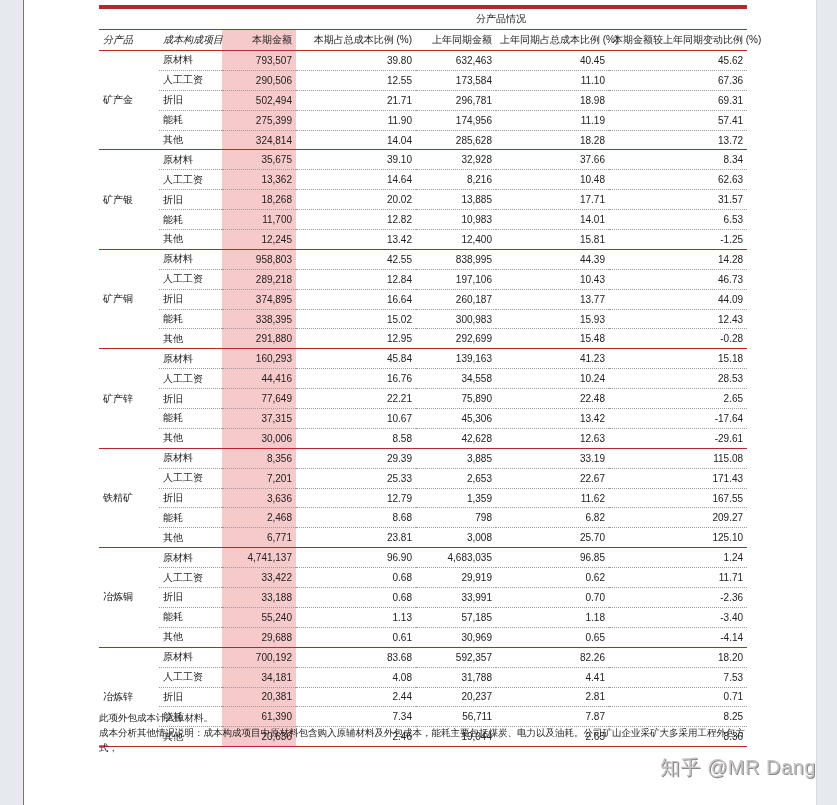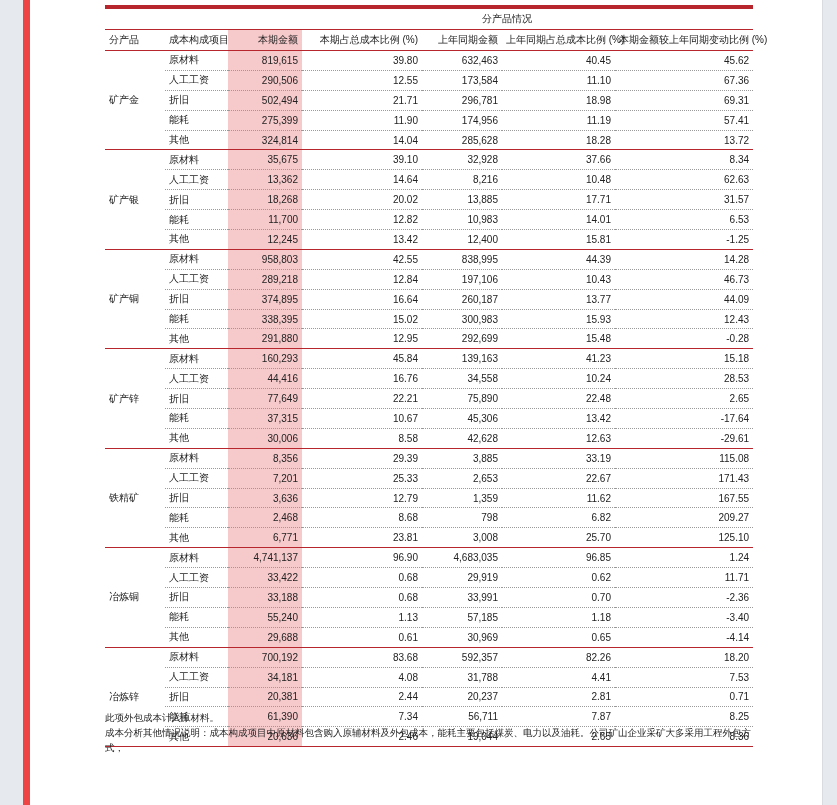--- a/index.html
+++ b/index.html
@@ -6,37 +6,37 @@
   body {
     width: 837px; height: 805px; overflow: hidden;
     background: #e6e9ee;
     font-family: "Liberation Sans", "DejaVu Sans", sans-serif;
     color: #222;
     position: relative;
   }
   .page {
     position: absolute; left: 23px; top: 0; width: 792px; height: 805px;
     background: #ffffff;
-    border-left: 7px solid #ef4444; border-right: 1px solid #d8dbe0;
+    border-left: 1px solid #ef4444; border-right: 1px solid #d8dbe0;
   }
   .table-wrap { position: absolute; left: 75px; top: 5px; width: 648px; }
   .top-bar { height: 4px; background: #b8262d; }
   table { width: 100%; border-collapse: collapse; table-layout: fixed; font-size: 10px; }
   col.c-prod { width: 60px; }
   col.c-item { width: 63px; }
   col.c-cur { width: 74px; }
   col.c-curpct { width: 120px; }
   col.c-prev { width: 80px; }
   col.c-prevpct { width: 113px; }
   col.c-chg { width: 138px; }
   th, td { padding: 0 4px; height: 18.9px; white-space: nowrap; }
   .group-head th { height: 20px; font-weight: normal; text-align: right; border-bottom: 1px solid #b8262d; }
   .group-head .group-title { text-align: center; padding-left: 160px; }
   .col-head th { font-weight: normal; height: 20px; border-bottom: 1px solid #b8262d; text-align: right; }
-  .col-head th.left { text-align: left; }
+  .col-head th.left { text-align: left; font-style: italic; }
   td.num { text-align: right; }
   td.item { text-align: left; margin-left: 6px; }
   td.prod { text-align: left; vertical-align: middle; margin-left: 48px; }
   td.cur, th.cur { background: #f6c9cb; }
   tr.row td.dotted { border-bottom: 1px dotted #9a9a9a; }
   tr.row.last td { border-bottom: 1px solid #b8262d; }
   tr.row td.prod { border-bottom: 1px solid #b8262d; }
   .note {
     position: absolute; left: 75px; top: 710px; width: 660px;
     font-size: 9.5px; line-height: 15px; color: #222;
@@ -74,21 +74,21 @@
           <th>本期占总成本比例 (%)</th>
           <th>上年同期金额</th>
           <th>上年同期占总成本比例 (%)</th>
           <th>本期金额较上年同期变动比例 (%)</th>
         </tr>
       </thead>
       <tbody id="table-body">
           <tr class="row">
             <td class="prod" rowspan="5">矿产金</td>
             <td class="item dotted">原材料</td>
-            <td class="num cur dotted">819,615</td>
+            <td class="num cur dotted">793,507</td>
             <td class="num dotted">39.80</td>
             <td class="num dotted">632,463</td>
             <td class="num dotted">40.45</td>
             <td class="num dotted">45.62</td>
           </tr>
           <tr class="row">
             <td class="item dotted">人工工资</td>
             <td class="num cur dotted">290,506</td>
             <td class="num dotted">12.55</td>
             <td class="num dotted">173,584</td>
@@ -367,13 +367,14 @@
           </tr>
         </tbody>
     </table>
   </div>
 
   <div class="note">
     <div>此项外包成本计入原材料。</div>
     <div>成本分析其他情况说明：成本构成项目中原材料包含购入原辅材料及外包成本，能耗主要包括煤炭、电力以及油耗。公司矿山企业采矿大多采用工程外包方式，</div>
   </div>
 
+  <div class="watermark">知乎 @MR Dang</div>
 </div>
 
 </body></html>

